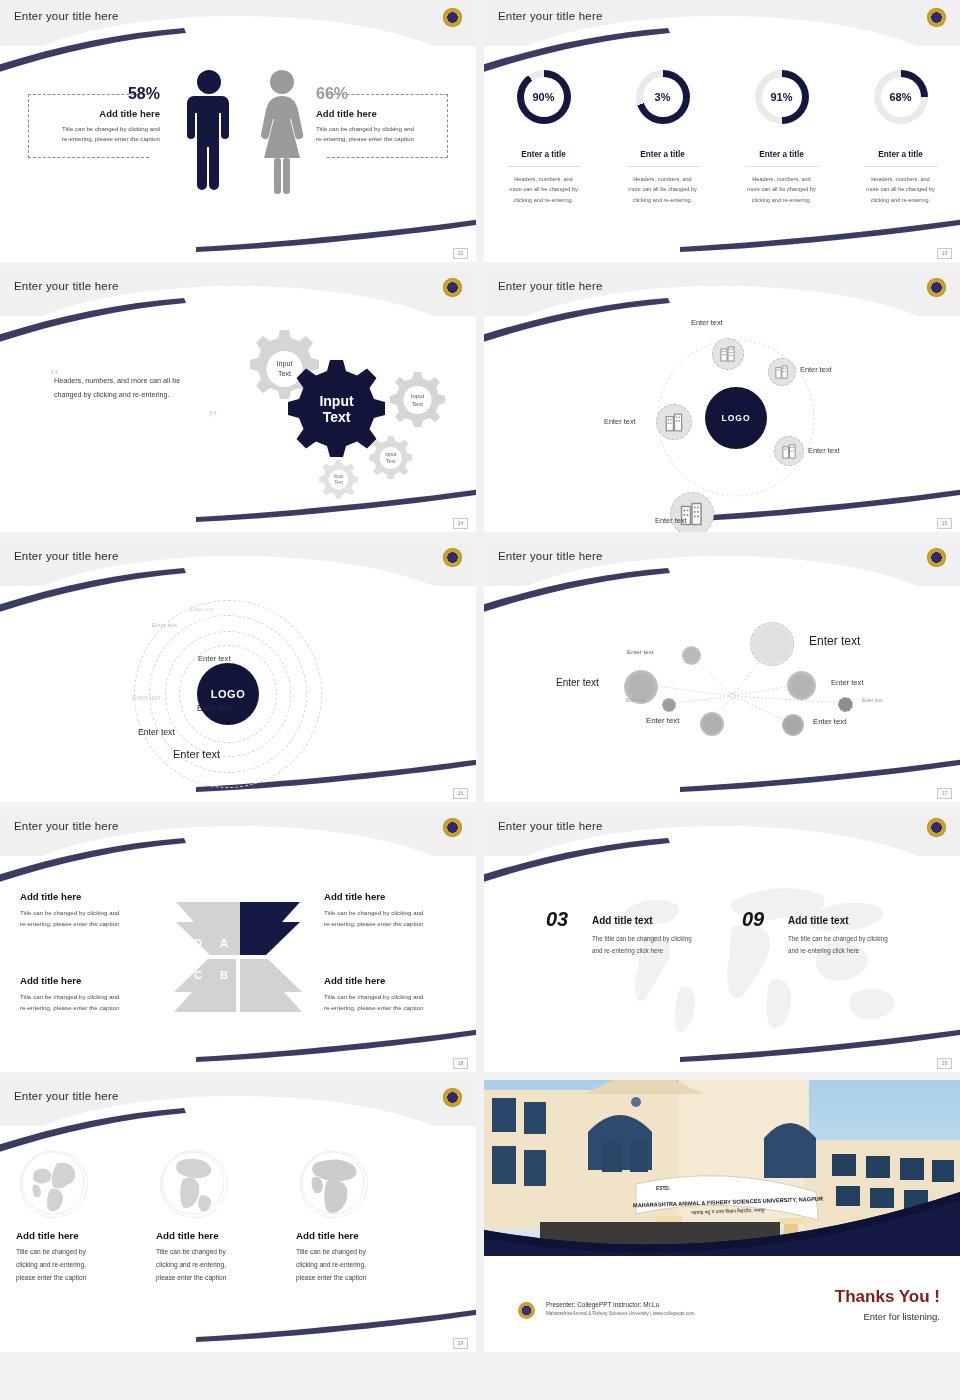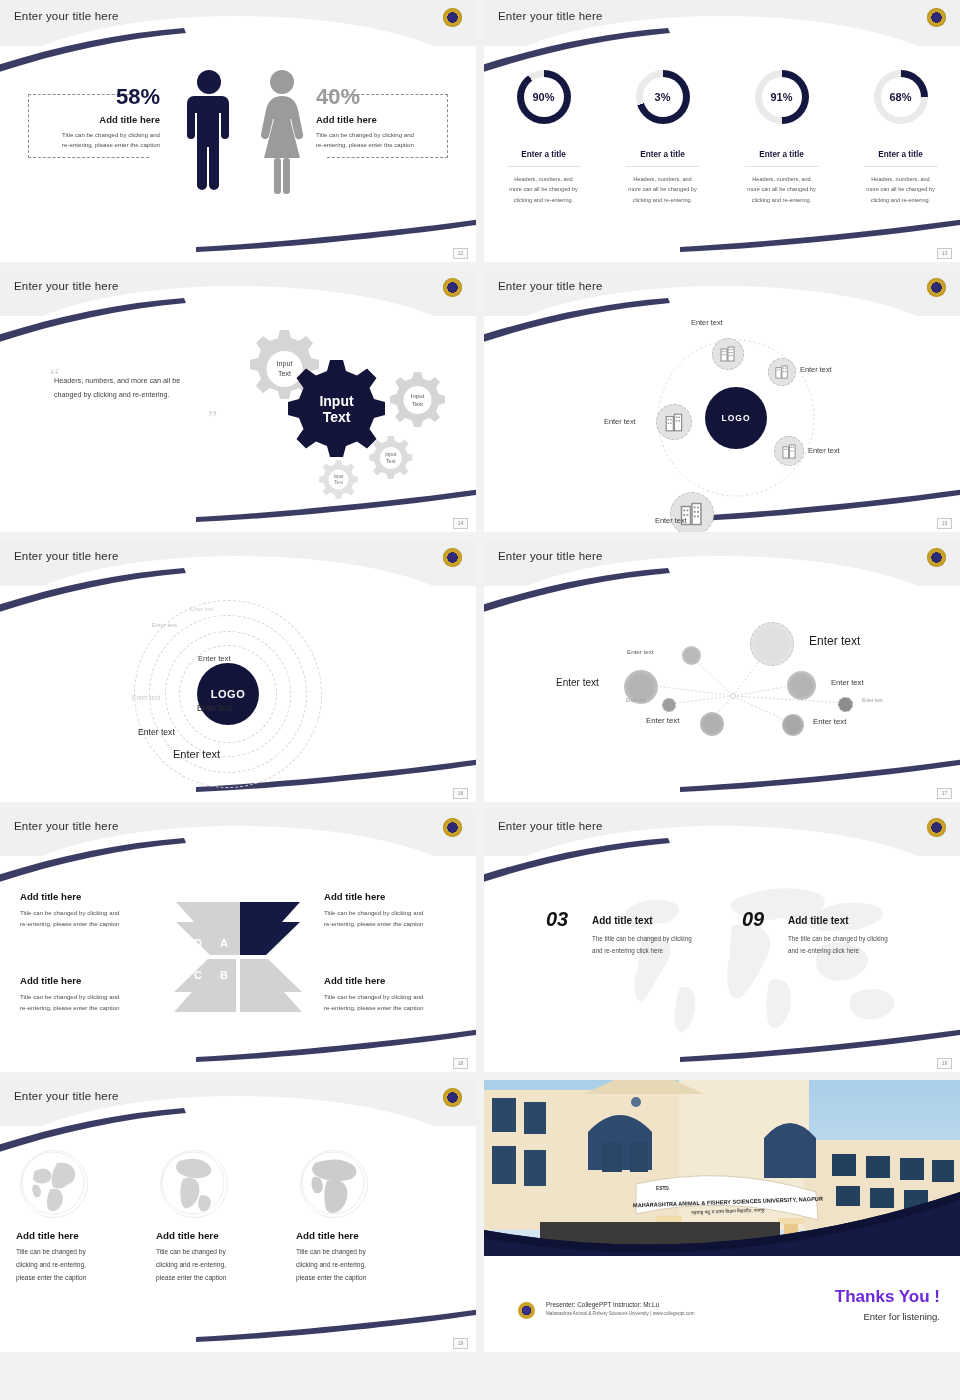--- a/index.html
+++ b/index.html
@@ -67,21 +67,21 @@
     font-size:5px;color:#8e8e8e;line-height:9px;text-align:center;
     z-index:8;
   }
   .body{position:absolute;left:0;top:46px;right:0;bottom:0;z-index:5;}
   .s1-bracket{
     position:absolute;top:48px;height:62px;
     border:1px dashed #8b8b8b;border-right:none;
   }
   .s1-bracket.r{border:1px dashed #8b8b8b;border-left:none;}
   .s1-col{position:absolute;top:40px;width:150px;}
-  .s1-pct{font-size:22px;font-weight:bold;line-height:1;}
+  .s1-pct{font-size:16px;font-weight:bold;line-height:1;}
   .s1-sub{font-size:9.5px;font-weight:bold;color:#1b1b1b;margin-top:6px;}
   .s1-txt{font-size:6.1px;color:#4d4d4d;line-height:1.65;margin-top:5px;}
   .fig{position:absolute;top:22px;}
   
   .donutrow{position:absolute;left:0;top:24px;width:100%;display:flex;justify-content:space-around;}
   .donutcell{width:100px;text-align:center;}
   .donut{width:54px;height:54px;margin:0 auto;border-radius:50%;position:relative;}
   .donut .hole{
     position:absolute;left:7px;top:7px;width:40px;height:40px;border-radius:50%;
     background:#fff;display:flex;align-items:center;justify-content:center;
@@ -124,21 +124,21 @@
   .numblk .t{margin-left:46px;font-size:10px;font-weight:bold;color:#141414;padding-top:7px;}
   .numblk .d{margin-left:46px;margin-top:7px;font-size:6.3px;color:#4b4b4b;line-height:1.9;width:160px;}
   
   .gcol{position:absolute;top:24px;width:130px;}
   .globe{width:66px;height:66px;margin:0 0 0 4px;border-radius:50%;border:1px solid #ededed;position:relative;overflow:hidden;}
   .gtitle{font-size:9.8px;font-weight:bold;margin-top:12px;color:#141414;}
   .gdesc{font-size:6.6px;color:#3f3f3f;line-height:1.95;margin-top:5px;}
   
   .photo{position:absolute;left:0;top:0;width:100%;height:176px;overflow:hidden;}
   .thanks{position:absolute;right:20px;bottom:30px;text-align:right;}
-  .thanks .t1{font-size:17px;font-weight:bold;color:#6d28d9;}
+  .thanks .t1{font-size:17px;font-weight:bold;color:#7f1d1d;}
   .thanks .t2{font-size:9.5px;color:#333;margin-top:4px;}
   .presenter{position:absolute;left:62px;bottom:36px;}
   .presenter .p1{font-size:6.4px;color:#333;}
   .presenter .p2{font-size:4.6px;color:#666;margin-top:3px;}
   .plogo{position:absolute;left:34px;bottom:33px;width:17px;height:17px;border-radius:50%;
          background:radial-gradient(circle at 50% 50%,#3a2f8f 0 30%,#2a2466 30% 40%,#c9a227 40% 72%,#8c6d18 72% 88%,#e3c96a 88% 100%);}
 </style>
 </head>
 <body>
 
@@ -177,21 +177,21 @@
 
       <div class="s1-col" style="left:28px;text-align:right;width:132px;">
         <div class="s1-pct" style="color:#141740;">58%</div>
         <div class="s1-sub">Add title here</div>
         <div class="s1-txt">
           <span>Title can be changed by clicking and</span><br>
           <span>re-entering, please enter the caption</span>
         </div>
       </div>
       <div class="s1-col" style="right:28px;text-align:left;width:132px;">
-        <div class="s1-pct" style="color:#9b9b9b;">40%</div>
+        <div class="s1-pct" style="color:#9b9b9b;">66%</div>
         <div class="s1-sub">Add title here</div>
         <div class="s1-txt">
           <span>Title can be changed by clicking and</span><br>
           <span>re-entering, please enter the caption</span>
         </div>
       </div>
     </div>
     <div class="pgnum">12</div>
   </div>
 

